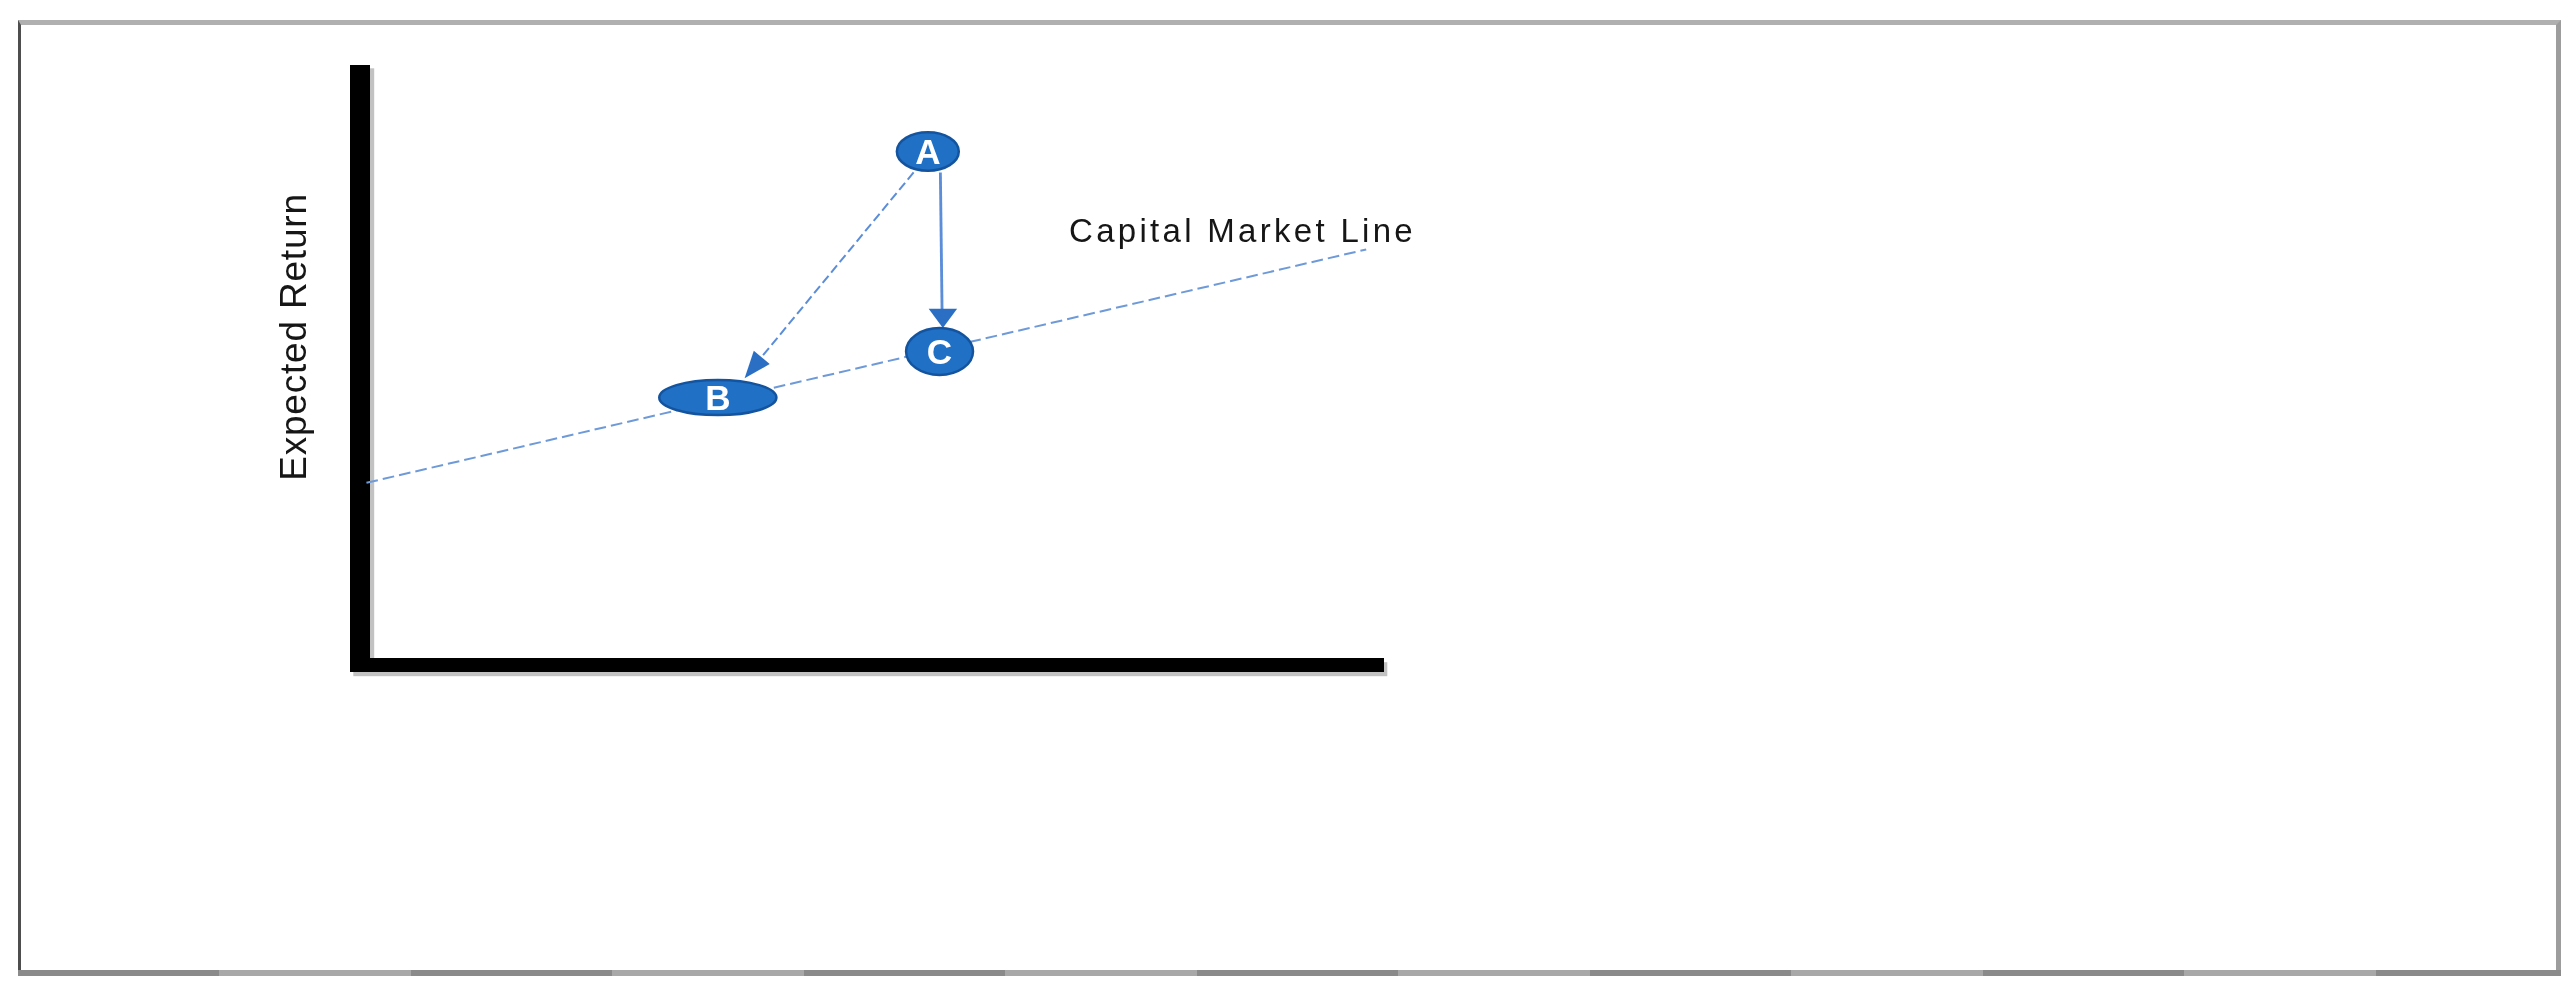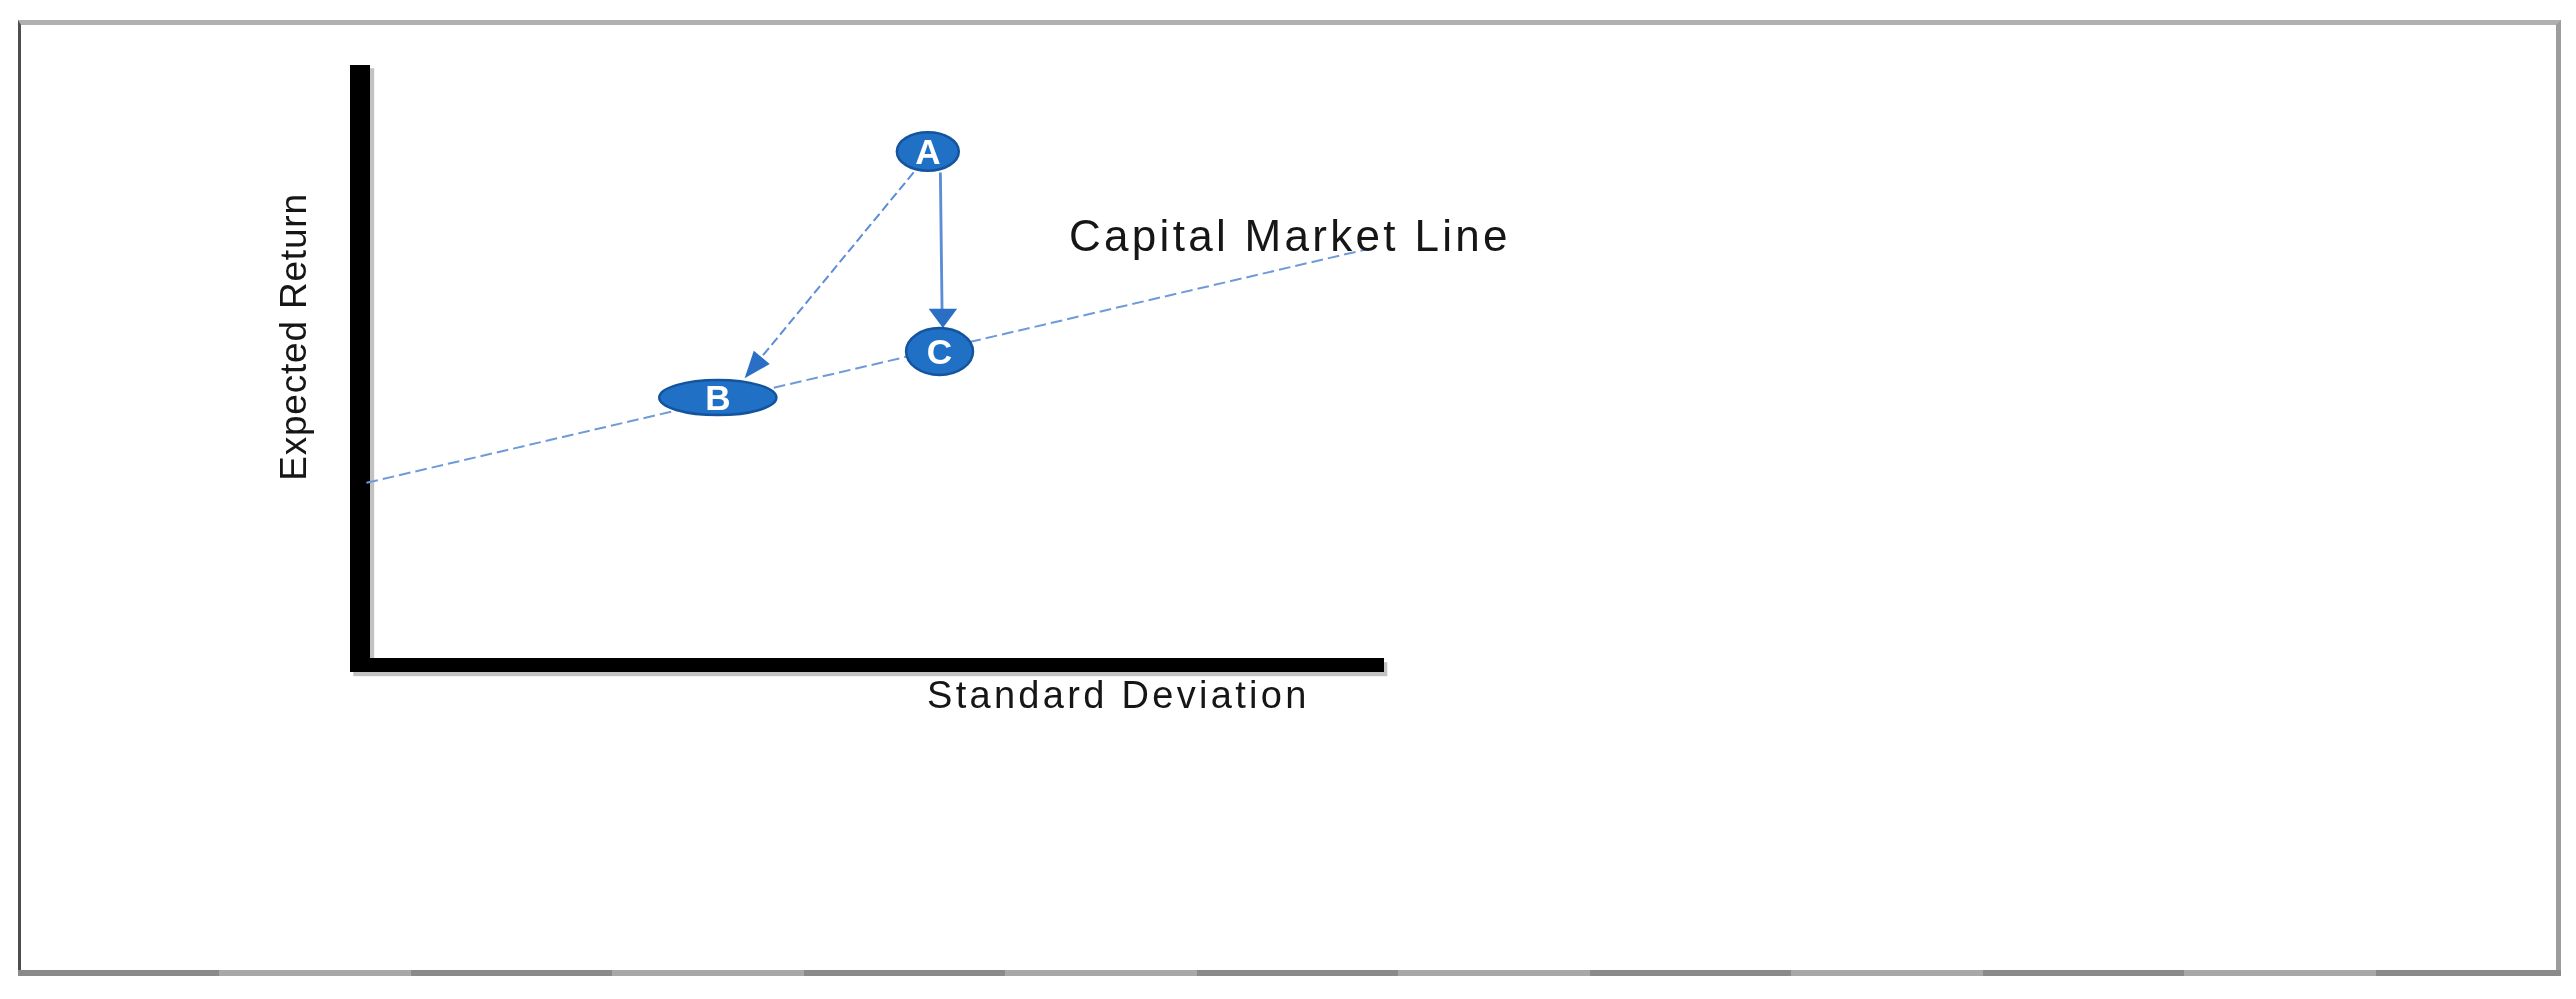--- a/index.html
+++ b/index.html
@@ -104,21 +104,21 @@
   }
   .x-label {
     left: 927px;
     top: 676px;
     font-size: 38px;
     letter-spacing: 3.3px;
   }
   .cml-label {
     left: 1069px;
     top: 214px;
-    font-size: 44px;
+    font-size: 33px;
     letter-spacing: 3.3px;
   }
 </style>
 </head>
 <body>
 
 <div id="screenshot">
 
   <div class="frame"></div>
   <div class="frame-bottom"></div>
@@ -151,18 +151,17 @@
     </g>
 
     <g>
       <ellipse cx="1123" cy="420" rx="40" ry="28" fill="#2070C6" stroke="#14549E"></ellipse>
       <text x="1123" y="435" fill="#FFFFFF">C</text>
     </g>
   </svg>
 
   <div class="axis-label y-label">Expected Return</div>
 
-  <div class="axis-label x-label">Standard Deviation</div>
 
   <div class="axis-label cml-label">Capital Market Line</div>
 
 </div>
 
 
 </body></html>

